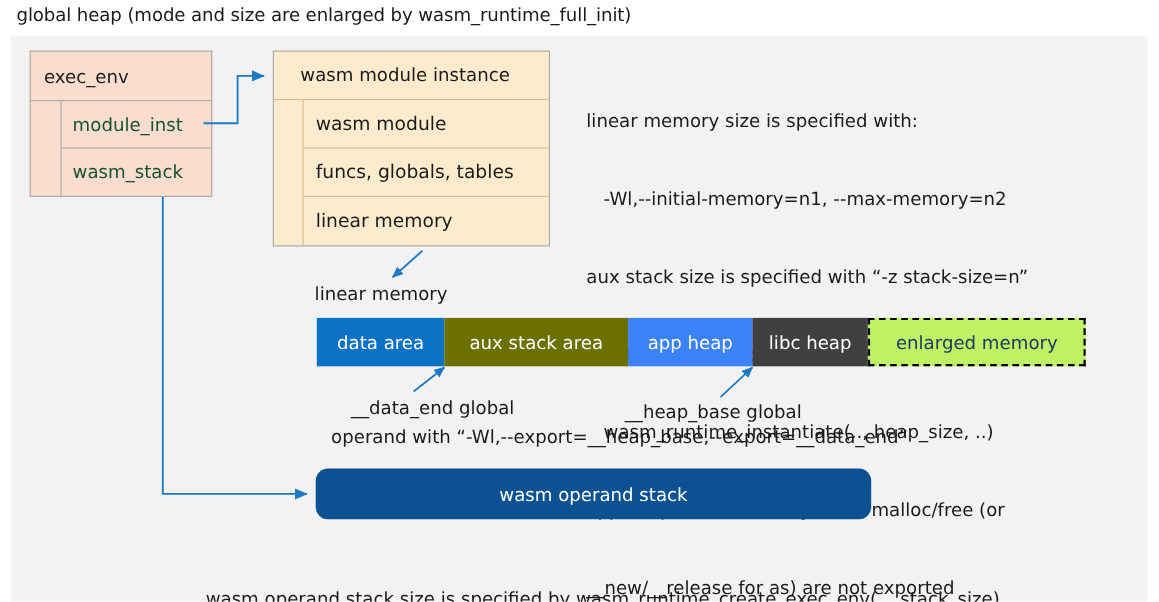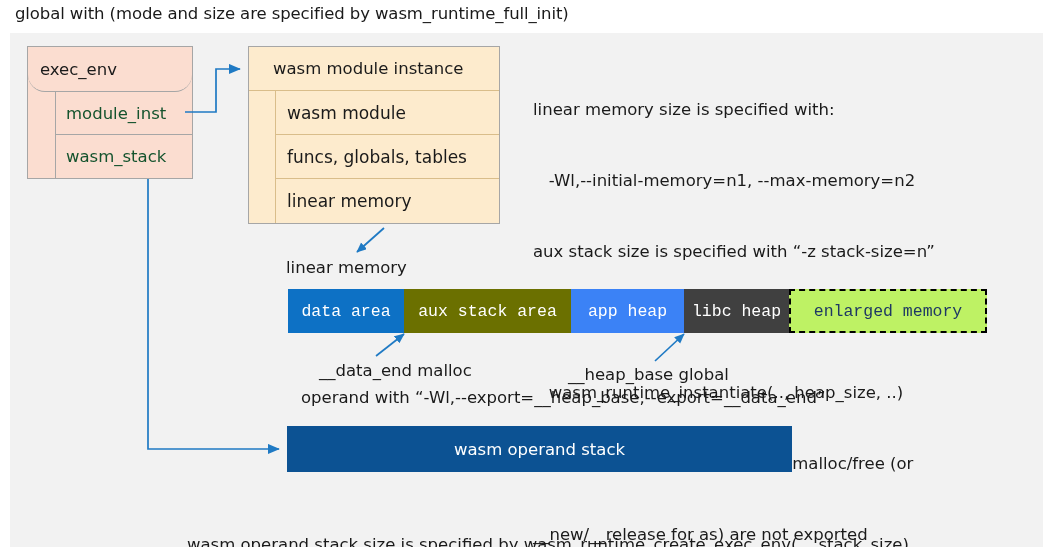--- a/index.html
+++ b/index.html
@@ -56,21 +56,20 @@
     left: 0; top: 0;
     width: 164px;
     height: 45px;
     box-sizing: border-box;
     border-bottom: 1px solid #a6a6a6;
     display: flex;
     align-items: center;
     padding-left: 12px;
     font-size: 16.5px;
     color: #1a1a1a;
-    border-radius: 17px;
   }
   #exec-env-box .indent-col {
     position: absolute;
     left: 0;
     top: 45px;
     width: 28px;
     height: 86px;
     box-sizing: border-box;
     border-right: 1px solid #a6a6a6;
   }
@@ -155,21 +154,20 @@
     color: #1a1a1a;
   }
 
   
   #mem-bar {
     position: absolute;
     left: 288px;
     top: 289px;
     height: 48px;
     display: flex;
-    font-family: Liberation Mono, monospace;
   }
   .mem-seg {
     height: 44px;
     display: flex;
     align-items: center;
     justify-content: center;
     font-size: 16.5px;
     color: #ffffff;
     box-sizing: border-box;
   }
@@ -222,21 +220,21 @@
     width: 1054px;
     height: 547px;
     pointer-events: none;
   }
 </style>
 </head>
 <body>
 
 <div id="canvas">
 
-  <div class="title">global with (mode and size are specified by wasm_runtime_full_init)</div>
+  <div class="title">global heap (mode and size are enlarged by wasm_runtime_full_init)</div>
 
   <div class="gray-bg" style="background: rgb(242, 242, 242);"></div>
 
   <div class="struct-box" id="exec-env-box" style="background: rgb(251, 221, 208);">
     <div class="hdr">exec_env</div>
     <div class="indent-col"></div>
     <div class="fld f0">module_inst</div>
     <div class="fld f1">wasm_stack</div>
   </div>
 
@@ -261,25 +259,25 @@
   <div class="lm-caption">linear memory</div>
 
   <div id="mem-bar">
     <div class="mem-seg" style="width: 116px; background: rgb(13, 113, 197);">data area</div>
     <div class="mem-seg" style="width: 167px; background: rgb(107, 112, 0);">aux stack area</div>
     <div class="mem-seg" style="width: 113px; background: #3b82f6;">app heap</div>
     <div class="mem-seg" style="width: 105px; background: #404040;">libc heap</div>
     <div class="mem-seg enlarged" style="width: 198px;">enlarged memory</div>
   </div>
 
-  <div class="ann" id="ann-data-end">__data_end malloc</div>
+  <div class="ann" id="ann-data-end">__data_end global</div>
   <div class="ann" id="ann-heap-base">__heap_base global</div>
   <div class="ann" id="ann-exported">operand with “-Wl,--export=__heap_base,--export=__data_end”</div>
 
-  <div id="operand-stack" style="background: rgb(12, 82, 147);">wasm operand stack</div>
+  <div id="operand-stack" style="background: rgb(12, 82, 147); border-radius: 11px;">wasm operand stack</div>
 
   <div class="bottom-block">
     <div>wasm operand stack size is specified by wasm_runtime_create_exec_env(.., stack_size)</div>
     
   </div>
 
   <svg class="connectors" viewBox="0 0 1054 547">
     <defs>
       <marker id="ah" markerWidth="8" markerHeight="8" refX="6.5" refY="3" orient="auto" markerUnits="strokeWidth">
         <path d="M0,0 L7,3 L0,6 z" fill="#1f7ac4"></path>

